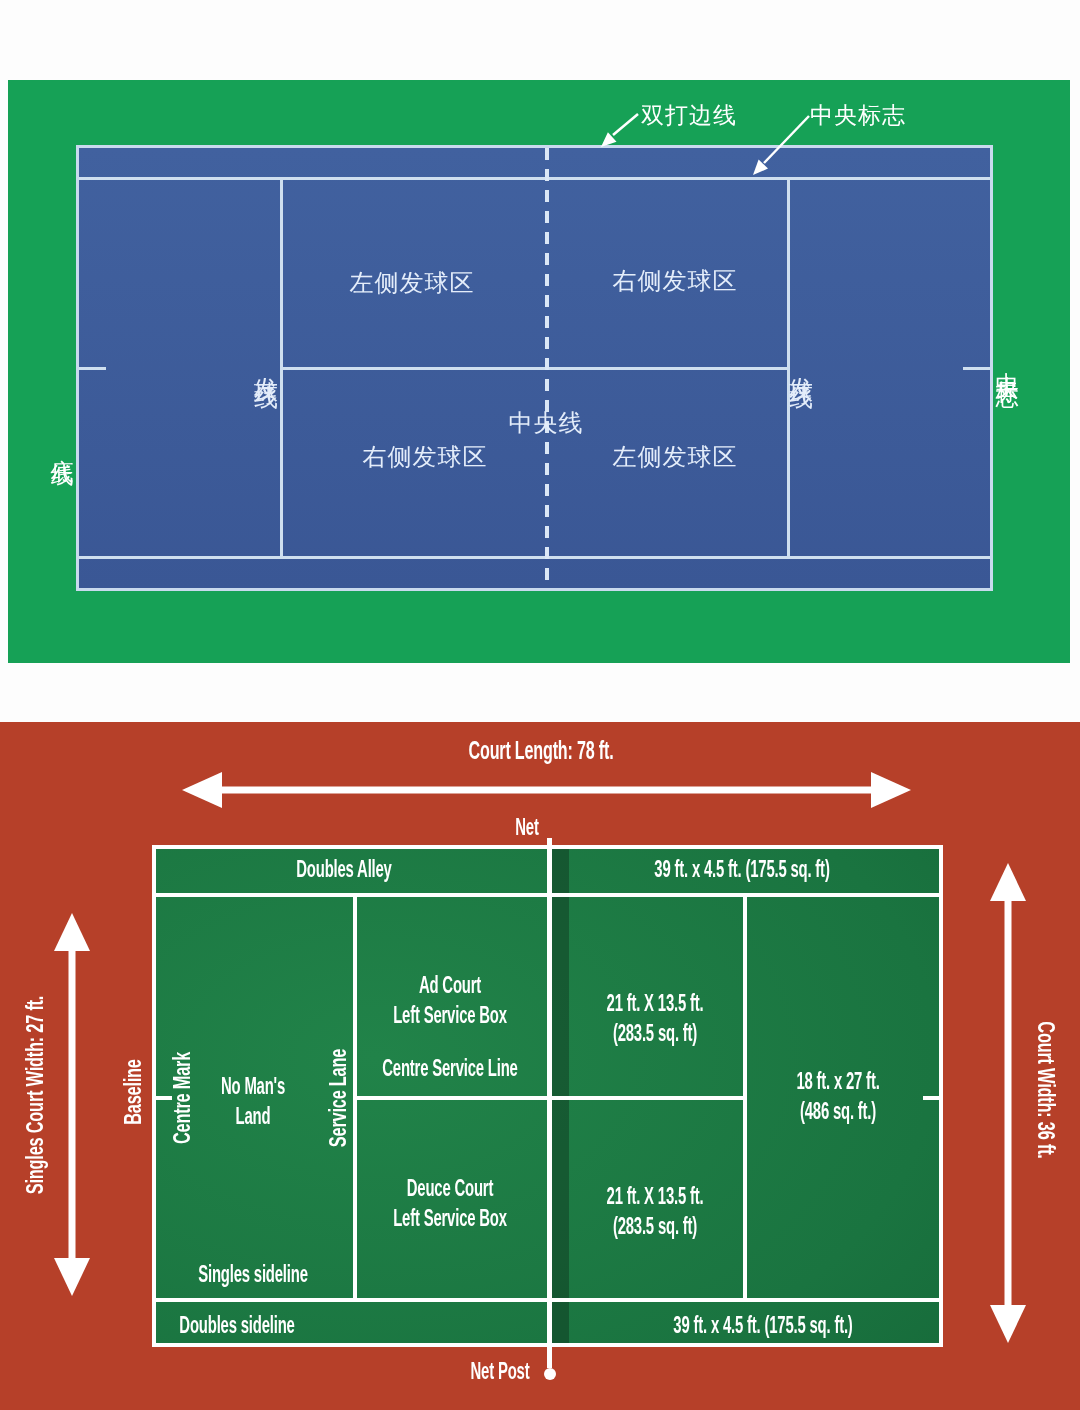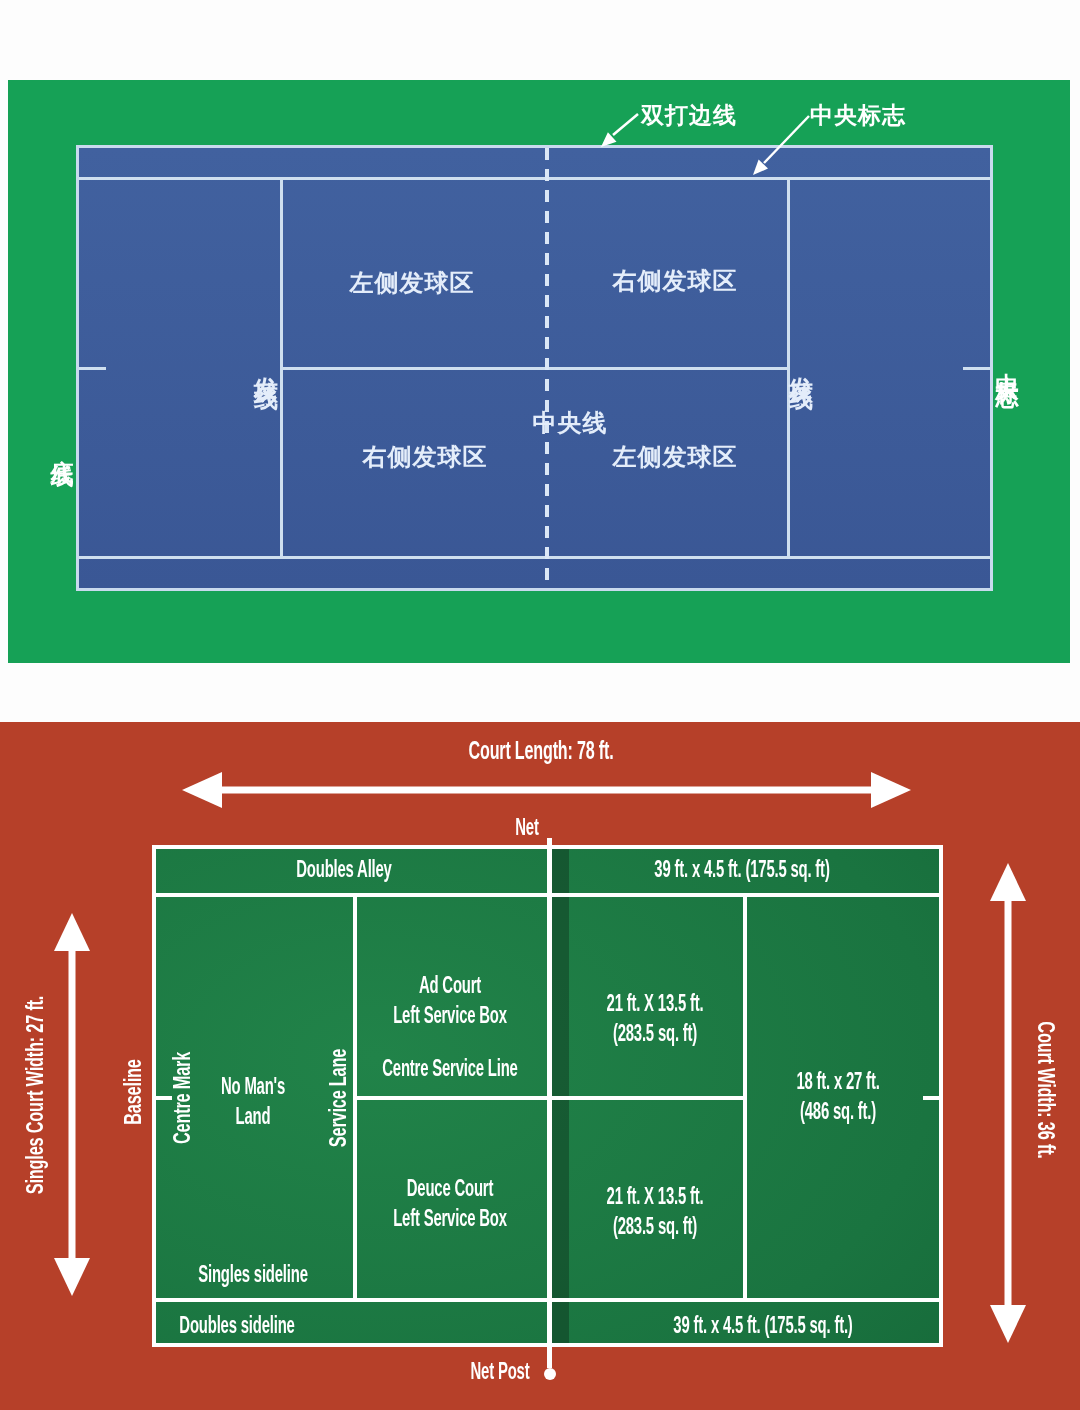--- a/index.html
+++ b/index.html
@@ -6,21 +6,21 @@
   .canvas{position:relative;width:1080px;height:1410px;background:#fdfdfd;overflow:hidden;
           font-family:"Liberation Sans",sans-serif;}
   
   .td{position:absolute;left:0;top:80px;width:1080px;height:583px;}
   .td-surround{position:absolute;left:8px;top:0;width:1062px;height:583px;background:#16a156;}
   .td-court{position:absolute;left:76px;top:65px;width:911px;height:440px;
             background:linear-gradient(180deg,#41619f,#3a5795);border:3px solid #c9daee;}
   .bl{position:absolute;background:#cfdfef;}
   .dashv{position:absolute;width:4px;
          background:repeating-linear-gradient(to bottom,#dbe7f6 0 12px,rgba(0,0,0,0) 12px 21px);}
-  .cn{position:absolute;color:#e4edfa;font-weight:700;font-size:24px;white-space:nowrap;
+  .cn{position:absolute;color:#e4edfa;font-weight:400;font-size:24px;white-space:nowrap;
       transform:translate(-50%,-50%);letter-spacing:1px;}
   .cnv{writing-mode:vertical-rl;text-orientation:upright;letter-spacing:4px;}
   .cn-green{color:#ffffff;font-size:23px;}
   
   .bd{position:absolute;left:0;top:722px;width:1080px;height:688px;background:#b64029;}
   .bd-court{position:absolute;left:152px;top:123px;width:783px;height:494px;border:4px solid #ffffff;
             background:radial-gradient(130% 130% at 28% 42%,#218349 0%,#1a7440 55%,#135f33 100%);}
   .wl{position:absolute;background:#ffffff;}
   .shadow{position:absolute;background:rgba(10,34,22,0.38);}
   .en{position:absolute;color:#ffffff;font-weight:700;font-size:24px;white-space:nowrap;
@@ -50,21 +50,21 @@
       <div class="bl" style="left:708px;top:29px;width:3px;height:382px"></div>
       <div class="bl" style="left:201px;top:219px;width:510px;height:3px"></div>
       <div class="dashv" style="left:466px;top:0;height:440px"></div>
       <div class="bl" style="left:0;top:219px;width:27px;height:3px"></div>
       <div class="bl" style="right:0;top:219px;width:27px;height:3px"></div>
 
       <div class="cn" style="left:333px;top:135px">左侧发球区</div>
       <div class="cn" style="left:596px;top:133px">右侧发球区</div>
       <div class="cn cnv" style="left:187px;top:216px">发球线</div>
       <div class="cn cnv" style="left:722px;top:216px">发球线</div>
-      <div class="cn" style="left:491px;top:275px">中央线</div>
+      <div class="cn" style="left:467px;top:275px">中央线</div>
       <div class="cn" style="left:346px;top:309px">右侧发球区</div>
       <div class="cn" style="left:596px;top:309px">左侧发球区</div>
     </div>
 
     <div class="cn cnv cn-green" style="left:63px;top:365px">底线</div>
     <div class="cn cnv cn-green" style="left:1008px;top:282px">中央标志</div>
     <div class="cn cn-green" style="left:689px;top:35px">双打边线</div>
     <div class="cn cn-green" style="left:858px;top:35px">中央标志</div>
 
     <svg width="1080" height="583" viewBox="0 0 1080 583">

